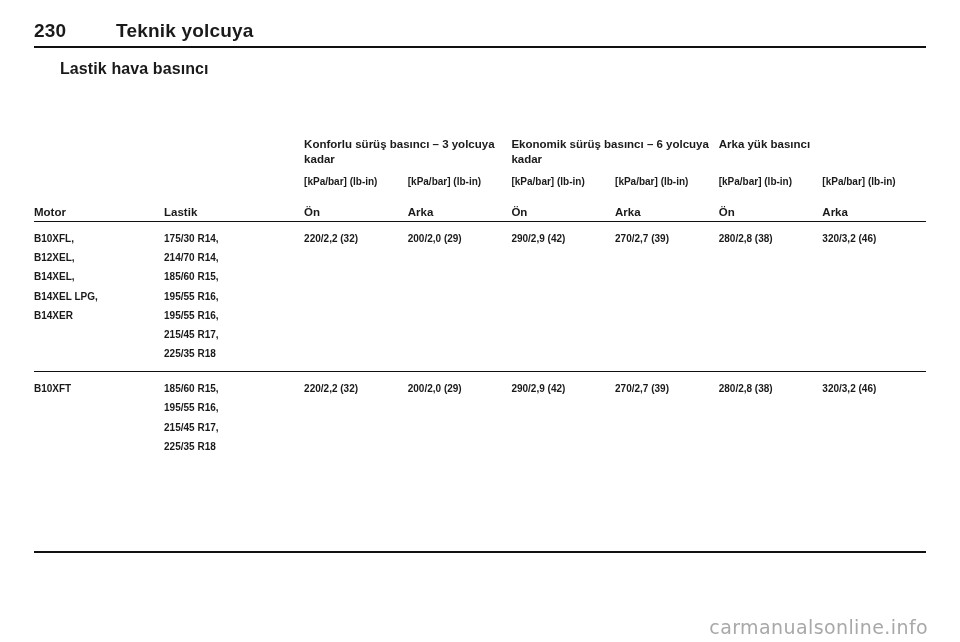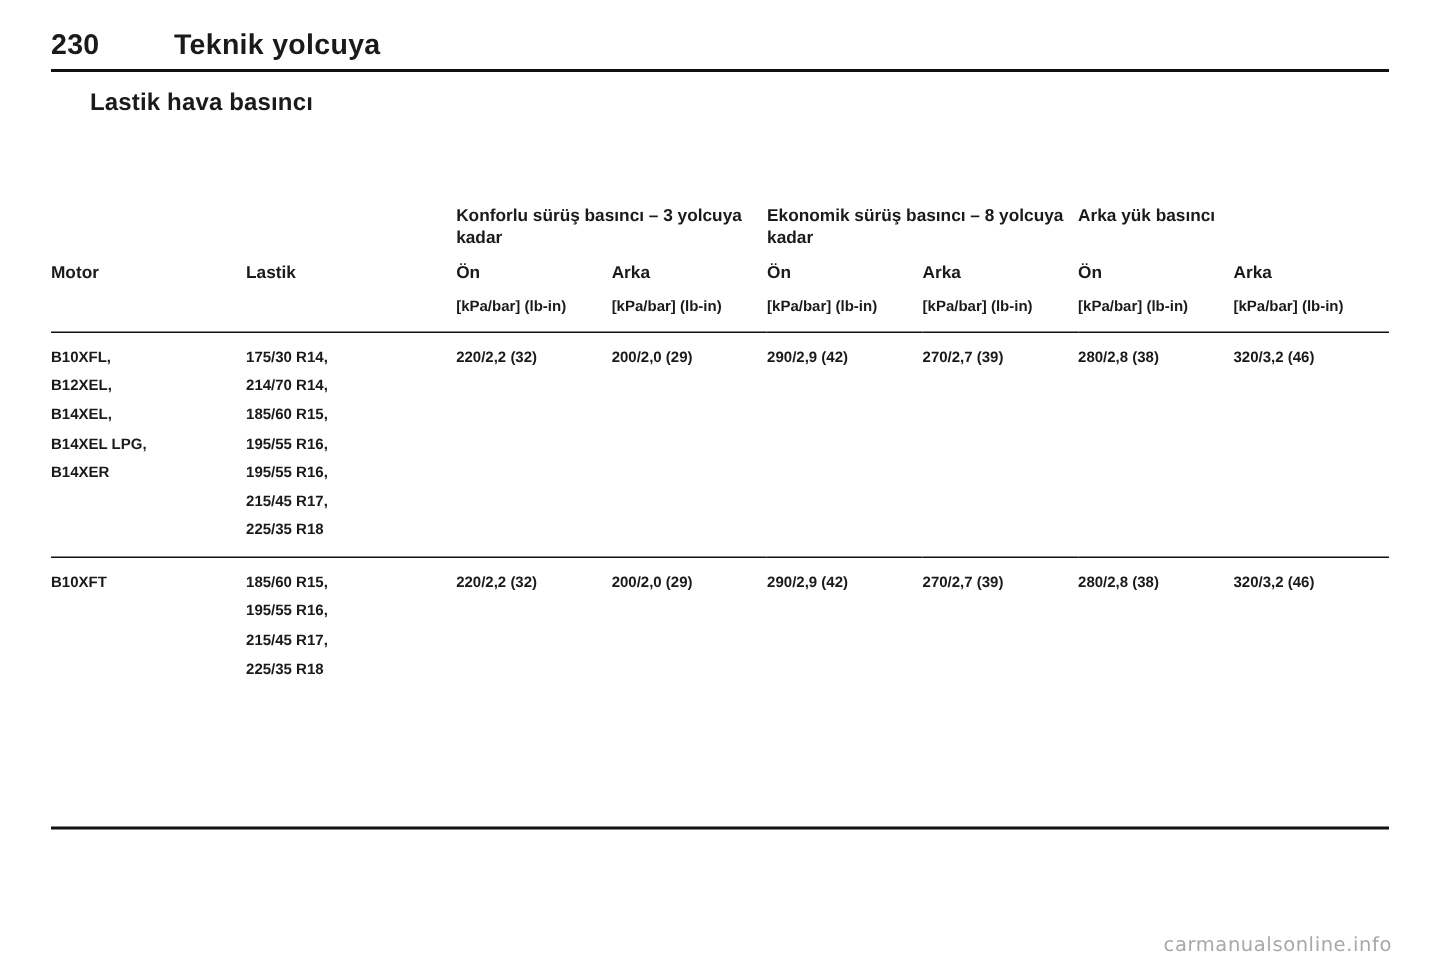--- a/index.html
+++ b/index.html
@@ -142,21 +142,21 @@
     width: 892px;
     height: 1.6px;
     background: #111111;
   }
 
   
   .watermark {
     position: absolute;
     right: 8px;
     bottom: 4px;
-    font-size: 13px;
+    font-size: 19px;
     letter-spacing: 0.4px;
     color: #a8a8a8;
     font-family: "DejaVu Sans", sans-serif;
   }
 </style>
 </head>
 <body>
 
 <div class="page">
 
@@ -178,61 +178,61 @@
       <col class="c-val">
       <col class="c-val">
       <col class="c-val">
     </colgroup>
 
     <thead>
       <tr>
         <th></th>
         <th></th>
         <th class="hdr-group" colspan="2">Konforlu sürüş basıncı – 3 yolcuya kadar</th>
-        <th class="hdr-group" colspan="2">Ekonomik sürüş basıncı – 8 yolcuya kadar</th>
+        <th class="hdr-group" colspan="2">Ekonomik sürüş basıncı – 6 yolcuya kadar</th>
         <th class="hdr-group" colspan="2">Arka yük basıncı</th>
+      </tr>
+      <tr>
+        <th class="hdr-unit"></th>
+        <th class="hdr-unit"></th>
+        <th class="hdr-unit">
+          <span>[kPa/bar]</span>
+          <span>(lb-in)</span>
+        </th>
+        <th class="hdr-unit">
+          <span>[kPa/bar]</span>
+          <span>(lb-in)</span>
+        </th>
+        <th class="hdr-unit">
+          <span>[kPa/bar]</span>
+          <span>(lb-in)</span>
+        </th>
+        <th class="hdr-unit">
+          <span>[kPa/bar]</span>
+          <span>(lb-in)</span>
+        </th>
+        <th class="hdr-unit">
+          <span>[kPa/bar]</span>
+          <span>(lb-in)</span>
+        </th>
+        <th class="hdr-unit">
+          <span>[kPa/bar]</span>
+          <span>(lb-in)</span>
+        </th>
       </tr>
       <tr>
         <th class="hdr-sub">Motor</th>
         <th class="hdr-sub">Lastik</th>
         <th class="hdr-sub">Ön</th>
         <th class="hdr-sub">Arka</th>
         <th class="hdr-sub">Ön</th>
         <th class="hdr-sub">Arka</th>
         <th class="hdr-sub">Ön</th>
         <th class="hdr-sub">Arka</th>
       </tr>
-      <tr>
-        <th class="hdr-unit"></th>
-        <th class="hdr-unit"></th>
-        <th class="hdr-unit">
-          <span>[kPa/bar]</span>
-          <span>(lb-in)</span>
-        </th>
-        <th class="hdr-unit">
-          <span>[kPa/bar]</span>
-          <span>(lb-in)</span>
-        </th>
-        <th class="hdr-unit">
-          <span>[kPa/bar]</span>
-          <span>(lb-in)</span>
-        </th>
-        <th class="hdr-unit">
-          <span>[kPa/bar]</span>
-          <span>(lb-in)</span>
-        </th>
-        <th class="hdr-unit">
-          <span>[kPa/bar]</span>
-          <span>(lb-in)</span>
-        </th>
-        <th class="hdr-unit">
-          <span>[kPa/bar]</span>
-          <span>(lb-in)</span>
-        </th>
-      </tr>
     </thead>
 
     <tbody>
 
       <tr class="body-row rule-top">
         <td class="cell-lines first-line pad-bottom">
           <span>B10XFL,</span>
           <span>B12XEL,</span>
           <span>B14XEL,</span>
           <span>B14XEL LPG,</span>

